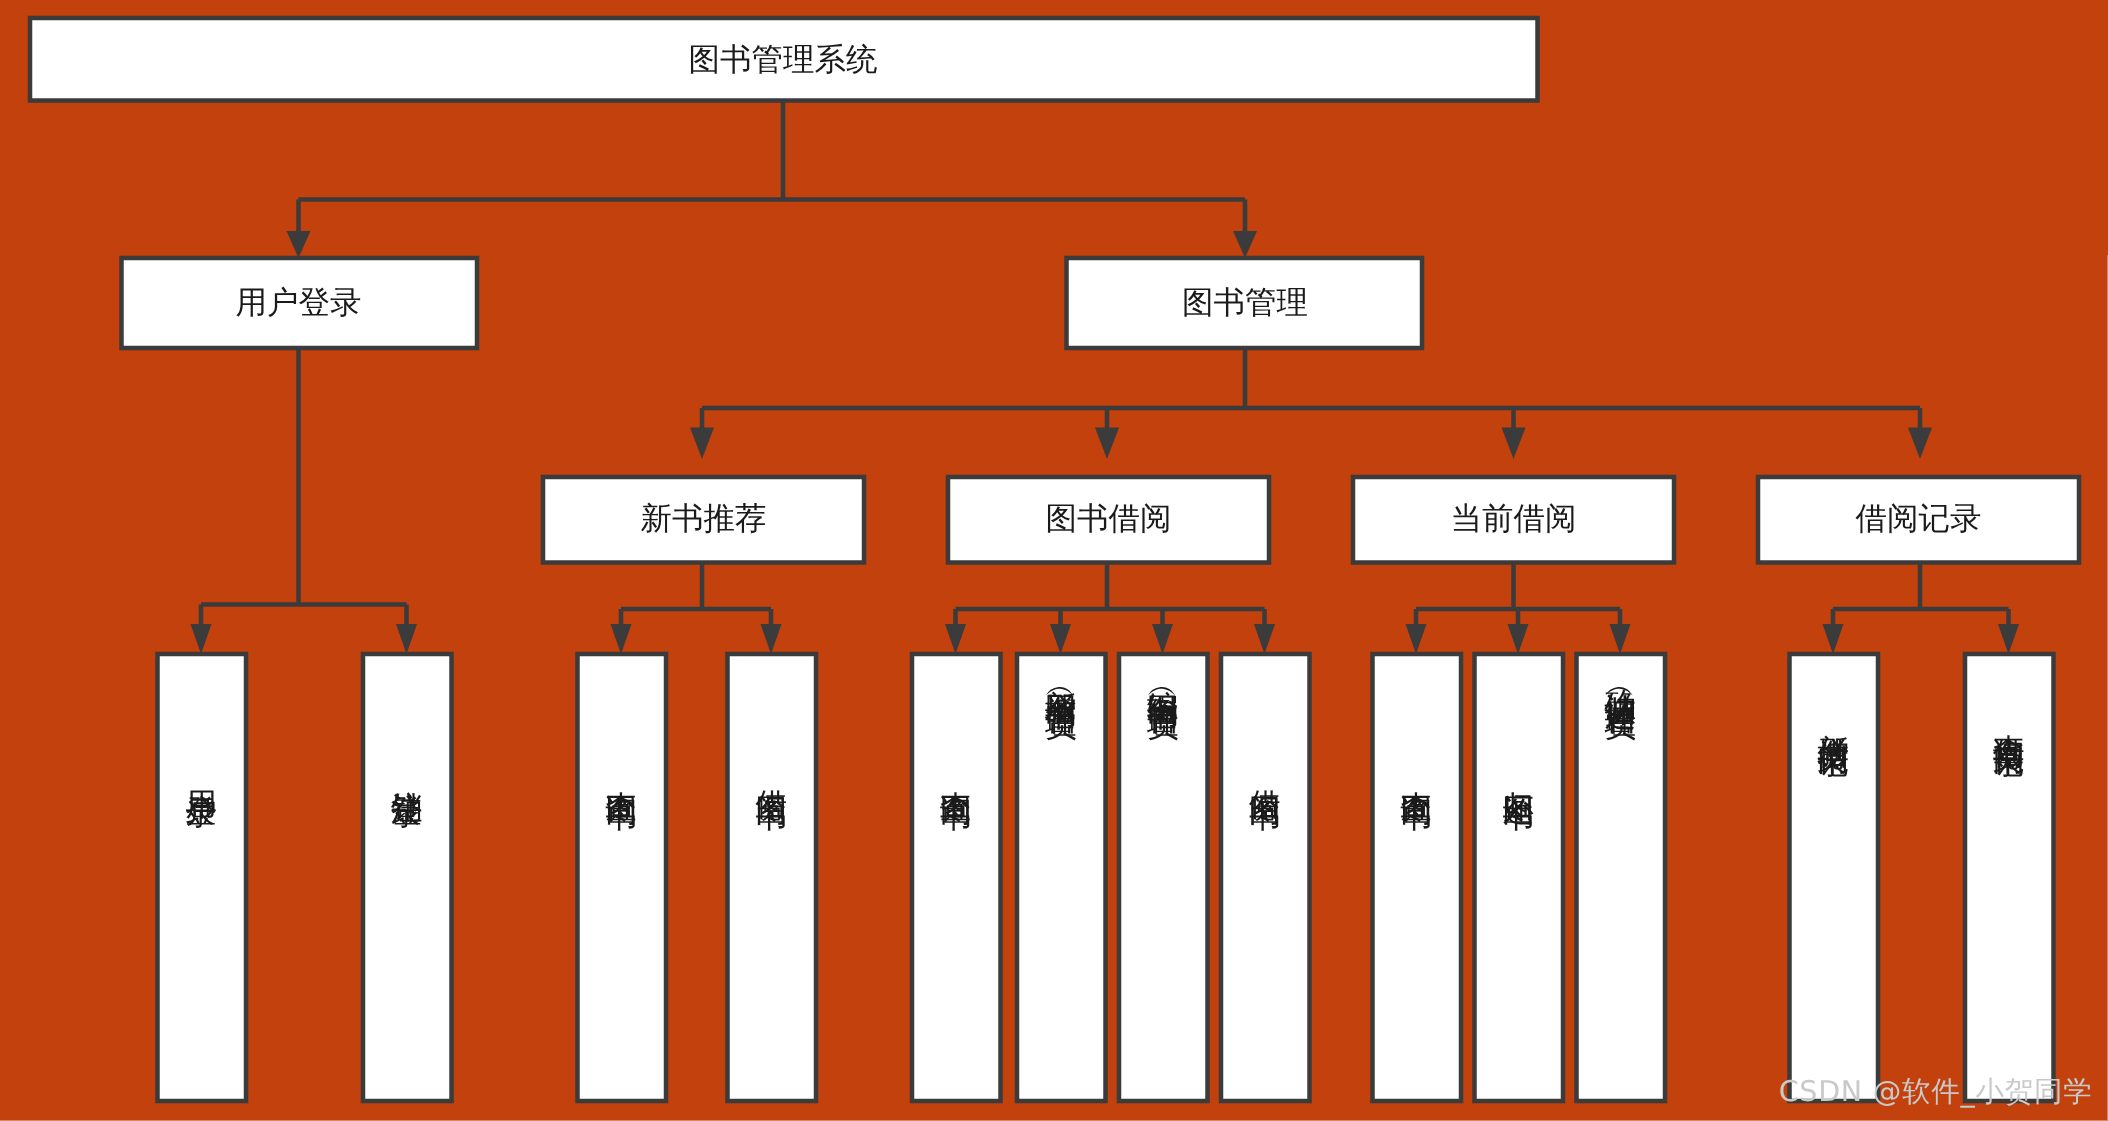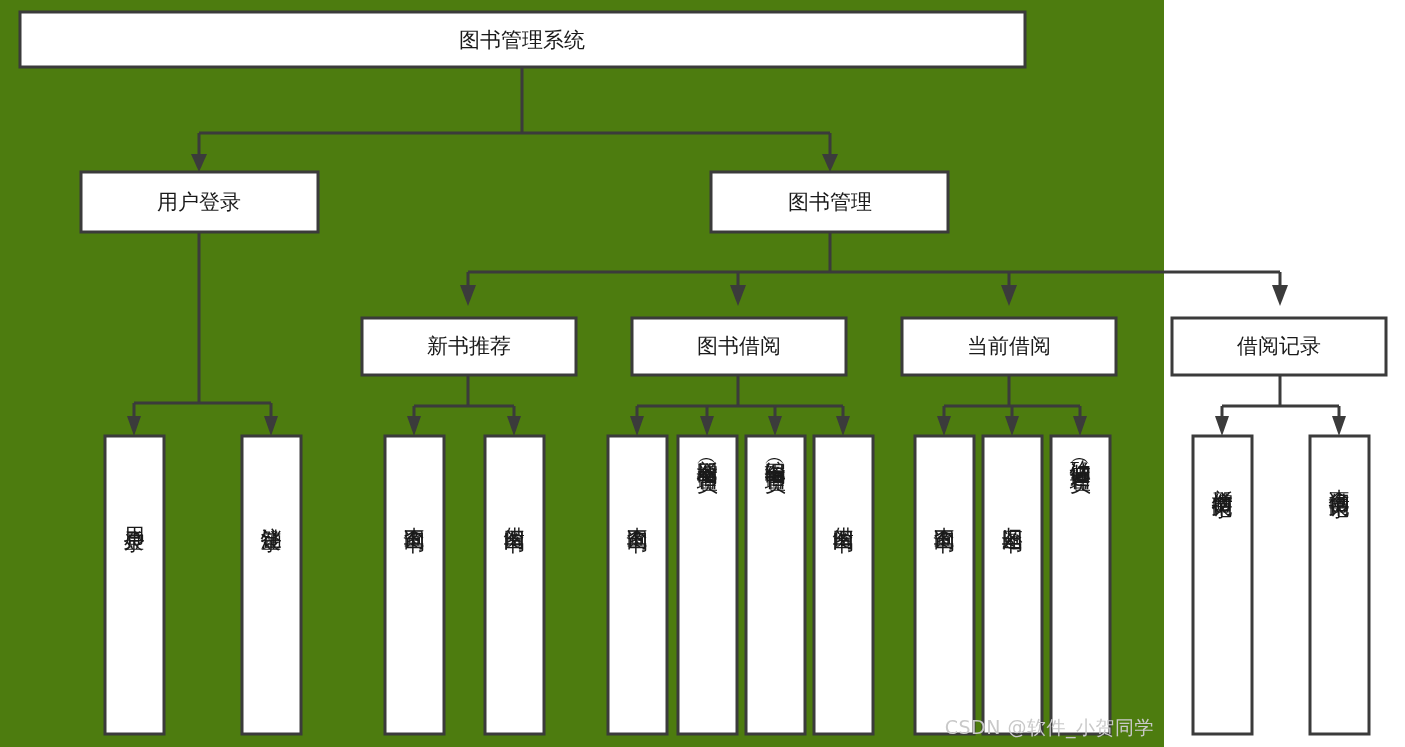--- a/index.html
+++ b/index.html
@@ -8,23 +8,23 @@
     background: #ffffff;
   }
   body {
     width: 1405px;
     height: 747px;
     overflow: hidden;
     font-family: "DejaVu Sans", "Liberation Sans", sans-serif;
   }
   #diagram-root {
     position: relative;
-    width: 1164px;
+    width: 1405px;
     height: 747px;
-    background: #4d7c0f;
+    background: #c2410c;
   }
   svg#diagram-canvas {
     position: absolute;
     left: 0;
     top: 0;
     width: 1405px;
     height: 747px;
     display: block;
   }
   .node-box {

